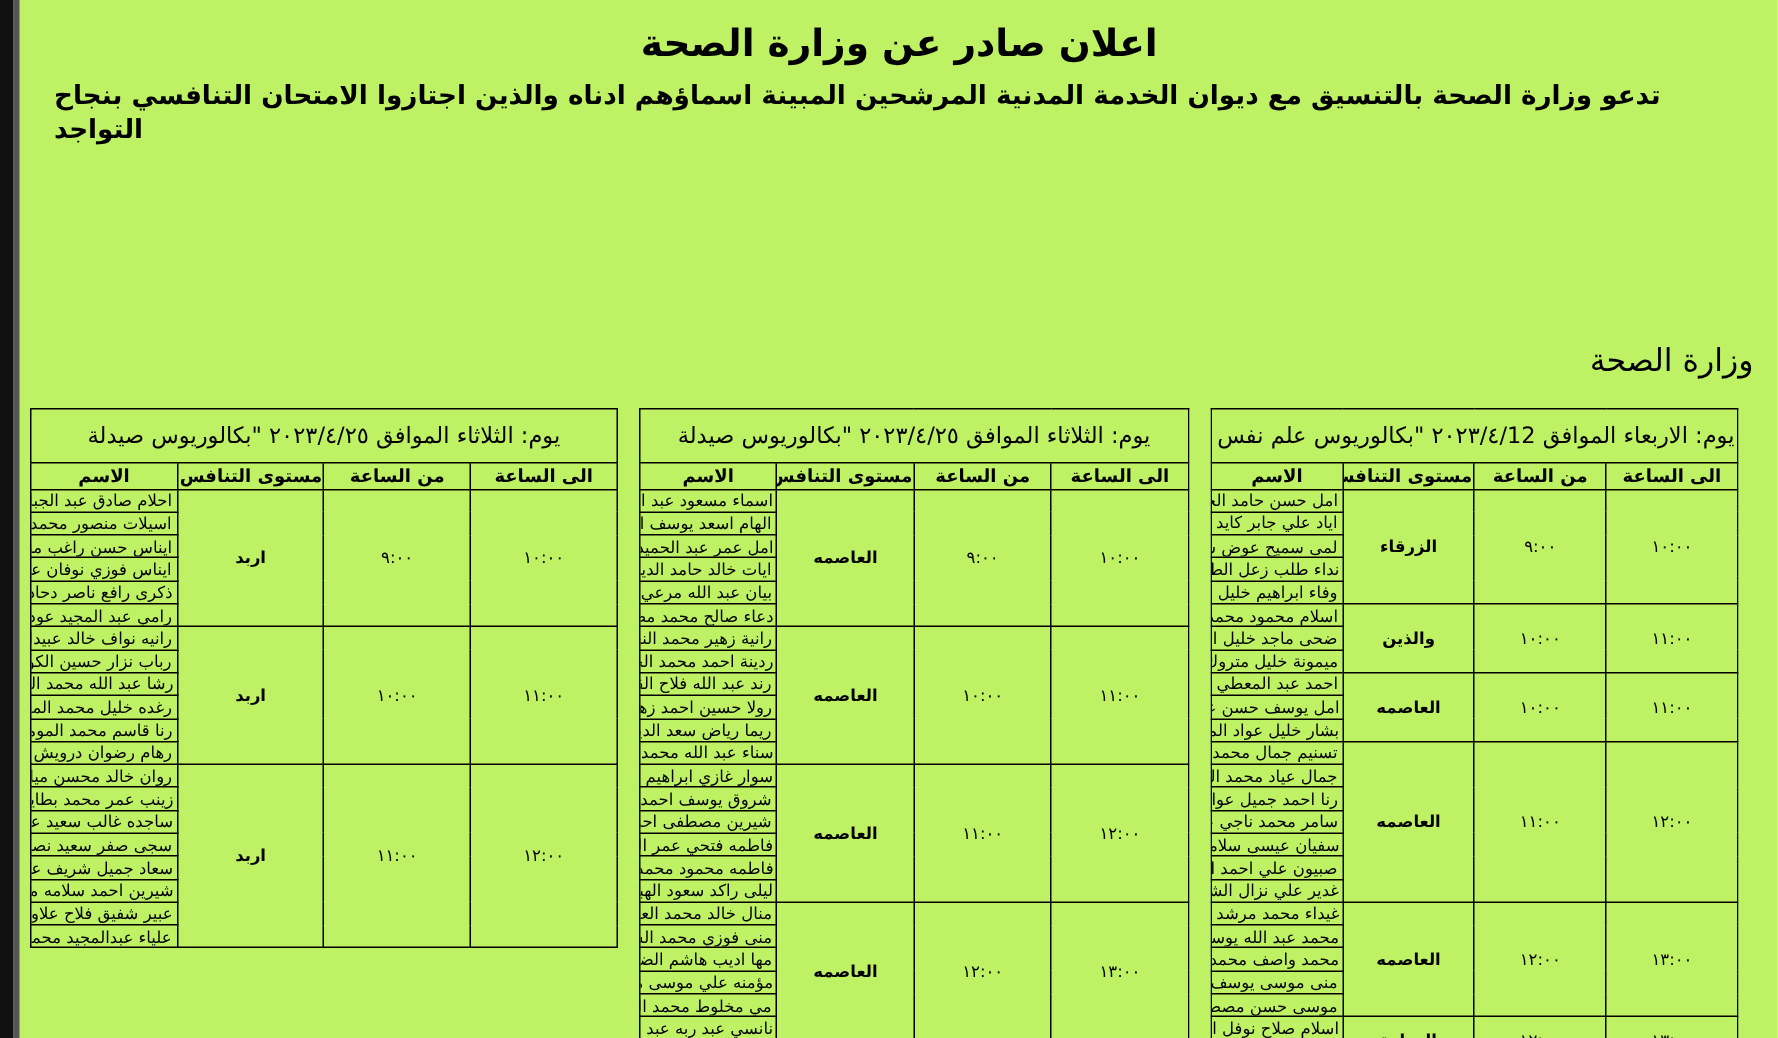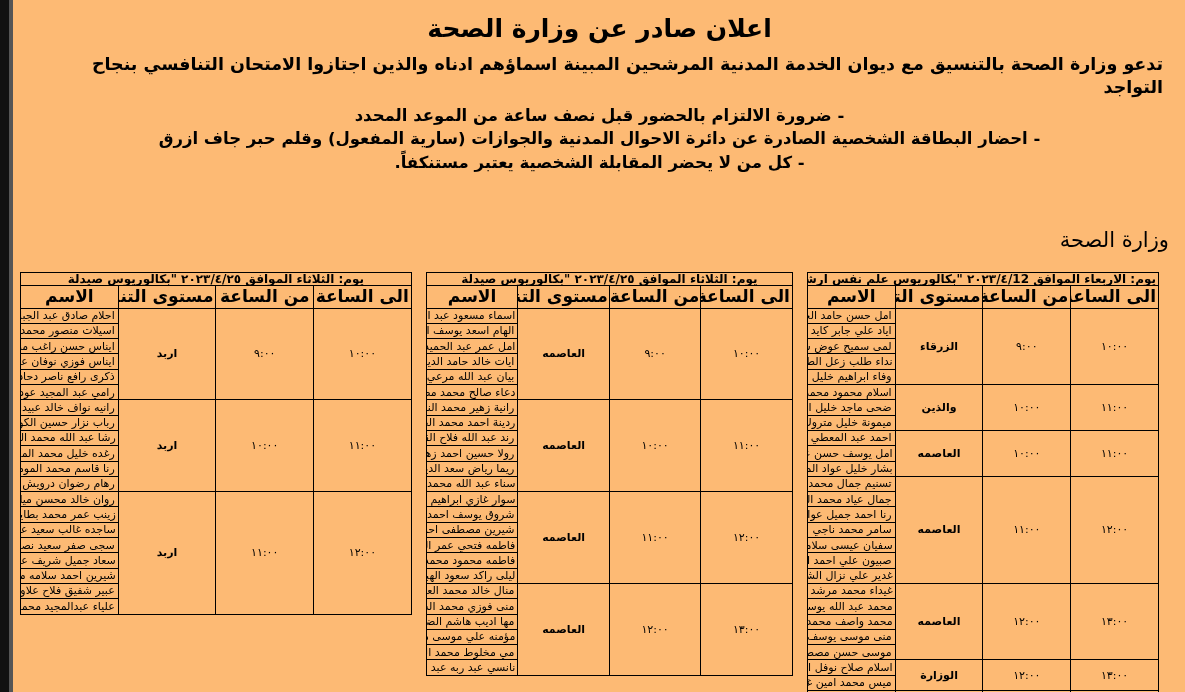--- a/index.html
+++ b/index.html
@@ -10,21 +10,21 @@
     background: #ffffff;
     font-family: "DejaVu Sans", "Liberation Sans", sans-serif;
     color: #000000;
     overflow: hidden;
     direction: rtl;
   }
   .page {
     position: relative;
     width: 1185px;
     height: 692px;
-    background: #fdba74;
+    background: #bef264;
   }
   
   .edge-strip {
     position: absolute;
     top: 0; left: 0;
     width: 9px; height: 692px;
     background: #111;
   }
   .edge-strip2 {
     position: absolute;
@@ -43,21 +43,21 @@
   .announce h1 {
     margin: 8px 0 10px 0;
     font-size: 25px;
     font-weight: bold;
     letter-spacing: 0.5px;
   }
   .announce .para {
     font-size: 17.5px;
     font-weight: bold;
     line-height: 1.34;
-    text-align: right;
+    text-align: left;
     padding: 0 14px;
   }
   .announce .para .ln { display: block; }
   .bullets {
     margin-top: 4px;
     font-size: 16.5px;
     font-weight: bold;
     line-height: 1.42;
     text-align: center;
   }
@@ -99,26 +99,26 @@
     border: 1px solid #000;
     padding: 0 3px;
     font-size: 11px;
     line-height: 1.02;
     text-align: center;
     vertical-align: middle;
     white-space: nowrap;
     overflow: hidden;
   }
   table.grid th.daterow {
+    font-size: 15px;
+    font-weight: normal;
+    padding: 10px 2px;
+  }
+  table.grid th.colhead {
     font-size: 12px;
-    font-weight: bold;
-    padding: 0 2px;
-  }
-  table.grid th.colhead {
-    font-size: 17px;
     font-weight: bold;
     padding: 2px;
     text-align: center;
   }
   td.name { text-align: right; font-size: 10.5px; padding-right: 4px; }
   td.level { font-size: 13px; font-weight: bold; }
   td.time { font-size: 12px; }
 
   
   .c-to   { width: 56px; margin-top: 19px; }
@@ -133,25 +133,20 @@
 
 <div class="page">
 
   <div class="edge-strip"></div>
   <div class="edge-strip2"></div>
 
   <div class="announce">
     <h1>اعلان صادر عن وزارة الصحة</h1>
     <div class="para">
       <span class="ln">تدعو وزارة الصحة بالتنسيق مع ديوان الخدمة المدنية المرشحين المبينة اسماؤهم ادناه والذين اجتازوا الامتحان التنافسي بنجاح التواجد</span>
-    </div>
-    <div class="bullets">
-      <span class="ln">- ضرورة الالتزام بالحضور قبل نصف ساعة من الموعد المحدد</span>
-      <span class="ln">- احضار البطاقة الشخصية الصادرة عن دائرة الاحوال المدنية والجوازات (سارية المفعول) وقلم حبر جاف ازرق</span>
-      <span class="ln">- كل من لا يحضر المقابلة الشخصية يعتبر مستنكفاً.</span>
     </div>
   </div>
 
   <div class="ministry">وزارة الصحة</div>
 
   <div class="tables">
     <div class="tbl-wrap w3">
       <table class="grid">
           <thead>
             <tr>

